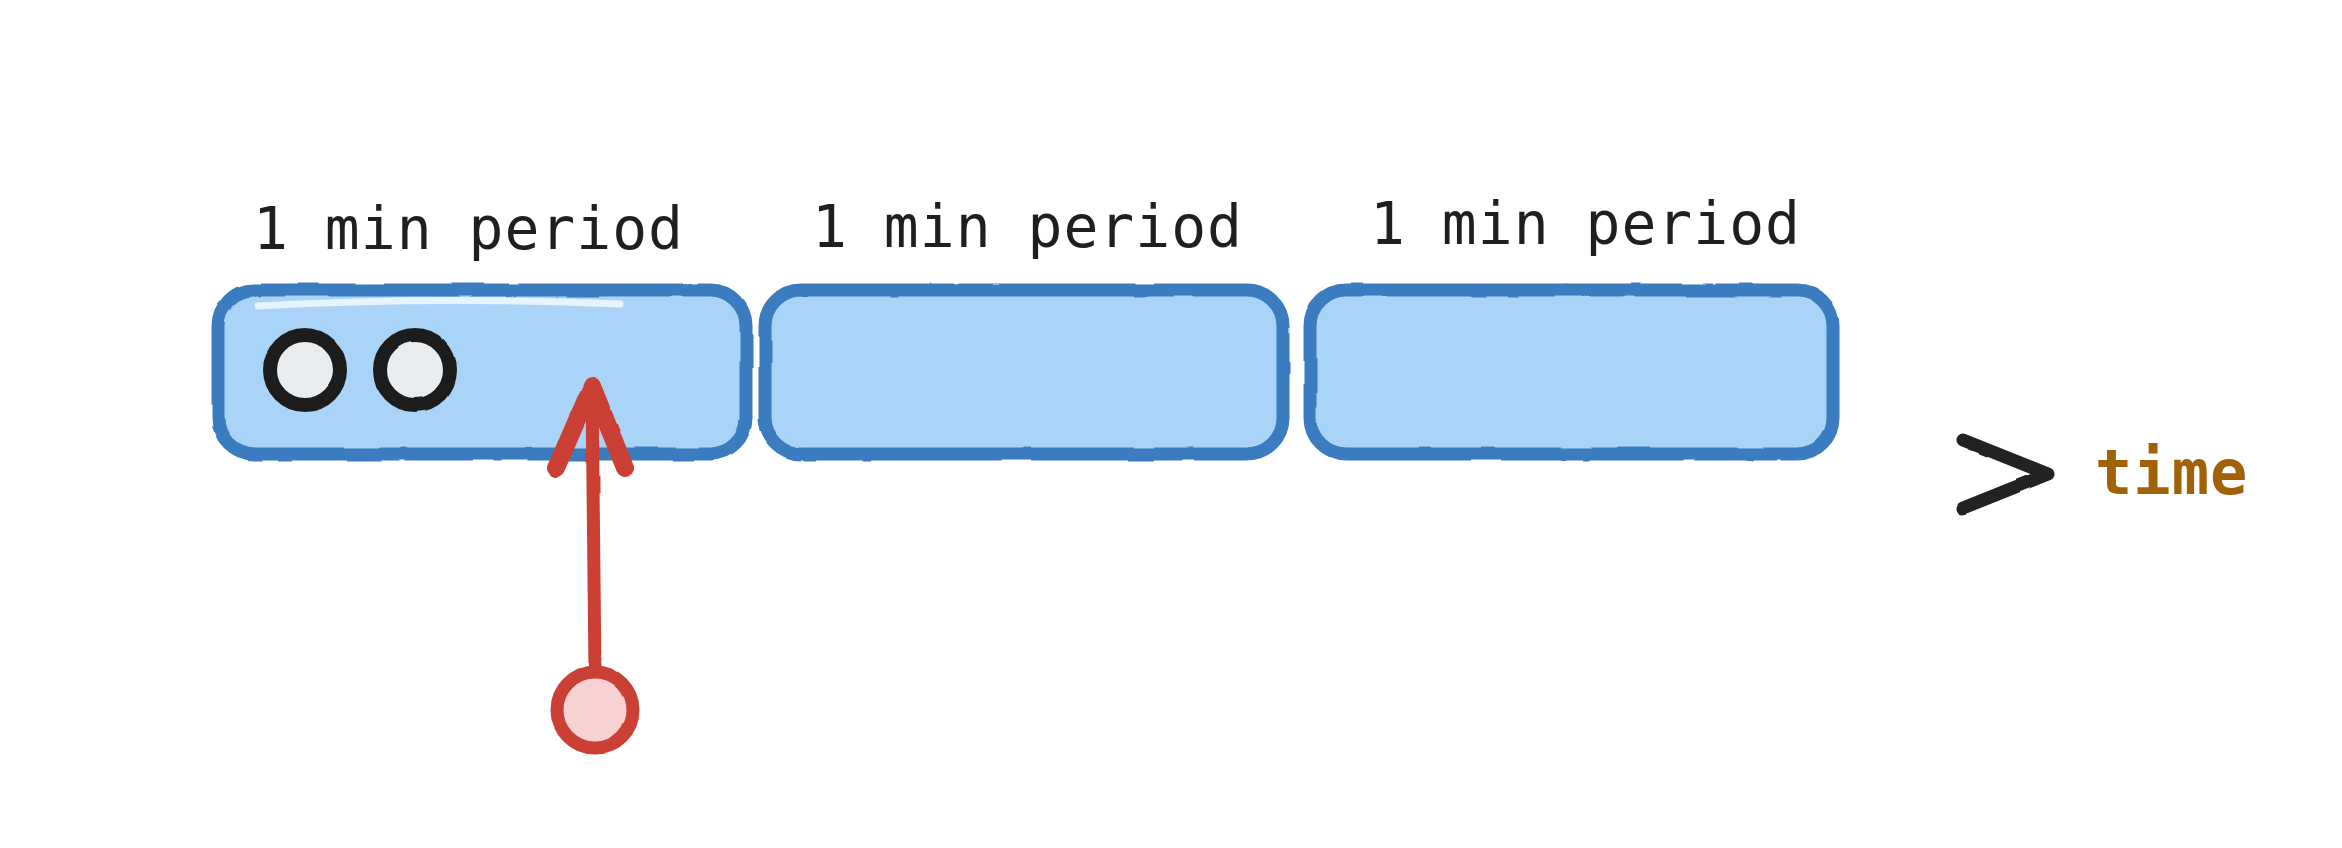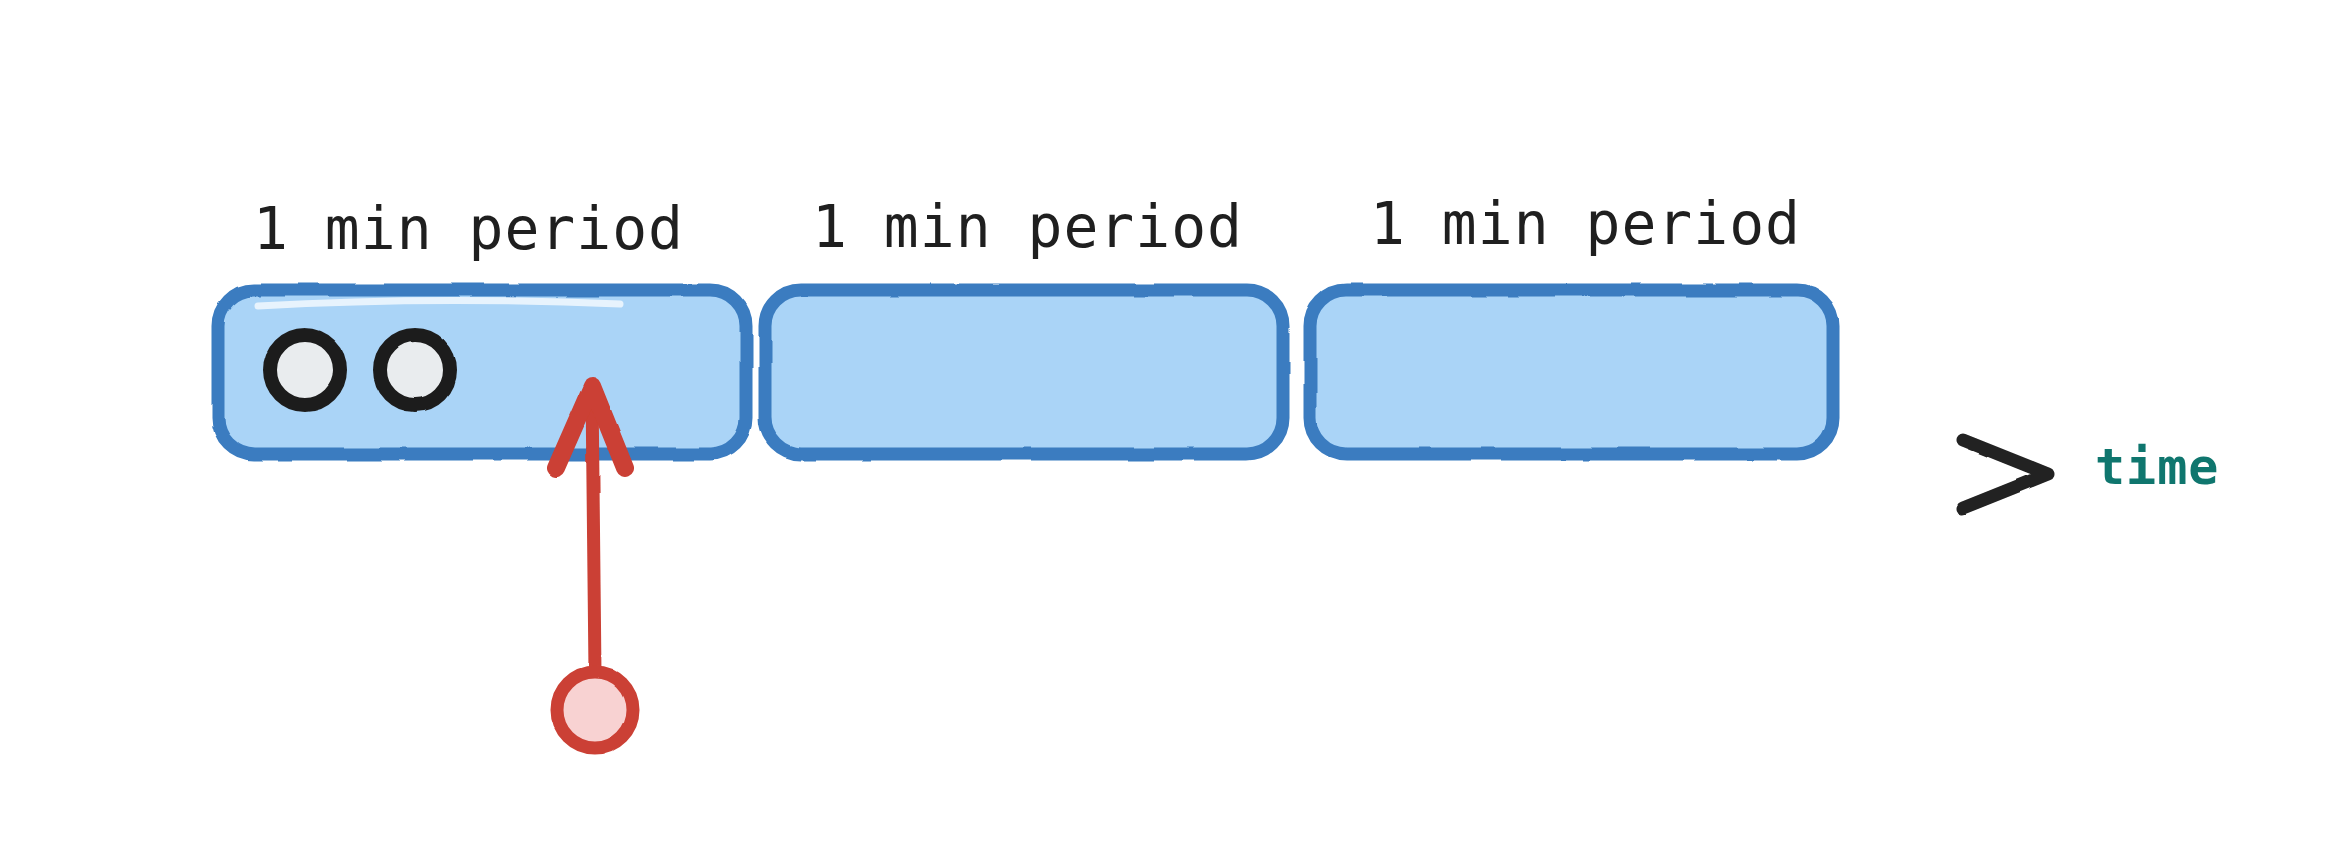--- a/index.html
+++ b/index.html
@@ -33,23 +33,23 @@
     font-size: 58px;
     font-weight: 500;
     color: #1f1f1f;
     letter-spacing: 1px;
     white-space: nowrap;
     line-height: 1;
   }
   .axis-label {
     position: absolute;
     font-family: "DejaVu Sans Mono", monospace;
-    font-size: 50px;
+    font-size: 62px;
     font-weight: 600;
-    color: #0f766e;
+    color: #a16207;
     letter-spacing: 1px;
     white-space: nowrap;
     line-height: 1;
   }
 </style>
 </head>
 <body style="background: rgb(255, 255, 255);">
 
 <div id="canvas">
 

